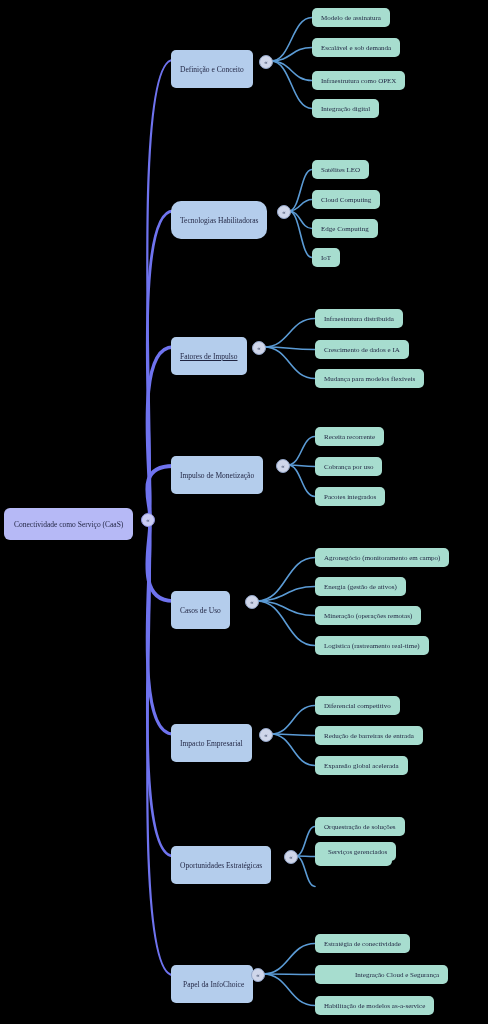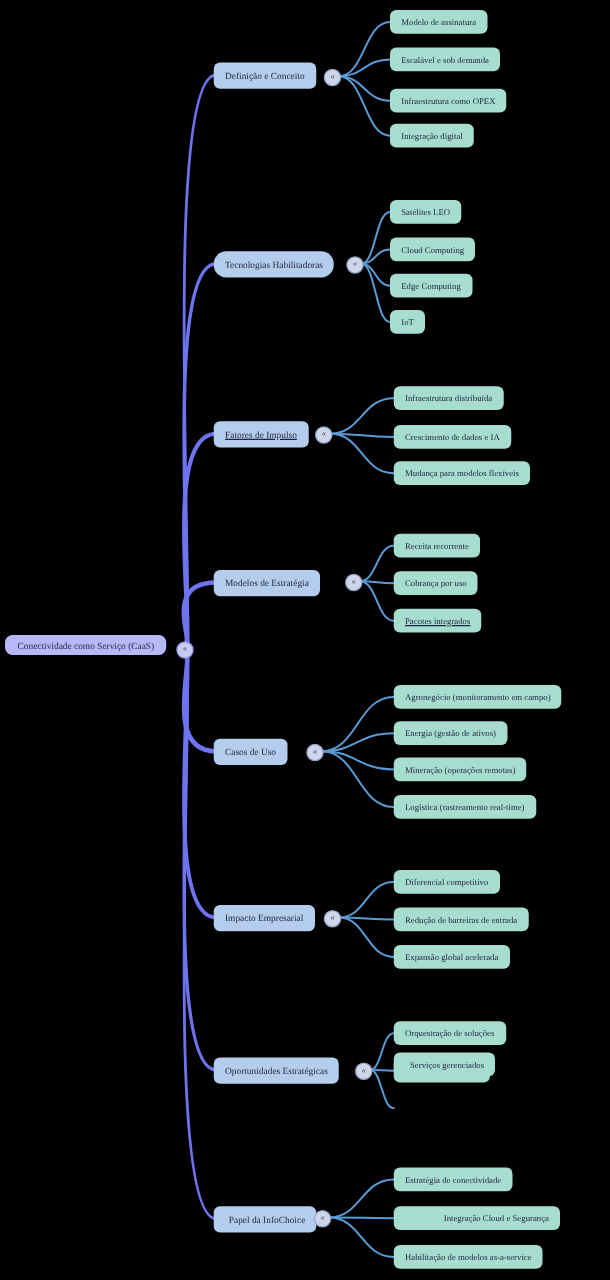--- a/index.html
+++ b/index.html
@@ -4,22 +4,22 @@
 <title>Mind Map</title>
 <style>
   html,body{margin:0;padding:0;background:#000;}
   body{width:488px;height:1024px;overflow:hidden;
        font-family:"Liberation Serif","DejaVu Serif",serif;}
   #stage{position:relative;width:488px;height:1024px;background:#000;}
   svg.edges{position:absolute;left:0;top:0;width:488px;height:1024px;}
   .node{position:absolute;box-sizing:border-box;display:flex;align-items:center;
         border-radius:5px;white-space:nowrap;color:#1f2340;
         font-family:"Liberation Serif","DejaVu Serif",serif;}
-  .node-root{background:#b6b9f6;font-size:7.5px;padding:0 10px;height:16px;border-radius:6px;}
-  .node-branch{background:#b4cdec;font-size:7.5px;padding:0 9px;height:21px;}
+  .node-root{background:#b6b9f6;font-size:7.5px;padding:0 10px;height:32px;border-radius:6px;}
+  .node-branch{background:#b4cdec;font-size:7.5px;padding:0 9px;height:38px;}
   .node-leaf{background:#a7ddcf;font-size:7px;padding:0 9px;height:19px;}
   .toggle{position:absolute;width:12px;height:12px;border-radius:50%;
           background:#cfd6ea;border:1px solid #93a6c9;
           display:flex;align-items:center;justify-content:center;
           font-size:6px;color:#3d4a66;line-height:1;
           font-family:"Liberation Sans",sans-serif;}
   .toggle-root{background:#c9cbf2;border-color:#8f93de;}
 </style>
 </head>
 <body>
@@ -75,25 +75,25 @@
       <div class="toggle" style="left: 277px; top: 205px;">«</div>
       <div class="node node-leaf" style="left: 312px; top: 160px;">Satélites LEO</div>
       <div class="node node-leaf" style="left: 312px; top: 190px;">Cloud Computing</div>
       <div class="node node-leaf" style="left: 312px; top: 219px;">Edge Computing</div>
       <div class="node node-leaf" style="left: 312px; top: 248px;">IoT</div>
       <div class="node node-branch" style="left: 171px; top: 337px; text-decoration: underline;">Fatores de Impulso</div>
       <div class="toggle" style="left: 252px; top: 341px;">«</div>
       <div class="node node-leaf" style="left: 315px; top: 309px;">Infraestrutura distribuída</div>
       <div class="node node-leaf" style="left: 315px; top: 340px;">Crescimento de dados e IA</div>
       <div class="node node-leaf" style="left: 315px; top: 369px;">Mudança para modelos flexíveis</div>
-      <div class="node node-branch" style="left: 171px; top: 456px;">Modelos de Estratégia</div>
+      <div class="node node-branch" style="left: 171px; top: 456px;">Impulso de Monetização</div>
       <div class="toggle" style="left: 276px; top: 459px;">«</div>
       <div class="node node-leaf" style="left: 315px; top: 427px;">Receita recorrente</div>
       <div class="node node-leaf" style="left: 315px; top: 457px;">Cobrança por uso</div>
-      <div class="node node-leaf" style="left: 315px; top: 487px; text-decoration: underline;">Pacotes integrados</div>
+      <div class="node node-leaf" style="left: 315px; top: 487px;">Pacotes integrados</div>
       <div class="node node-branch" style="left: 171px; top: 591px;">Casos de Uso</div>
       <div class="toggle" style="left: 245px; top: 595px;">«</div>
       <div class="node node-leaf" style="left: 315px; top: 548px;">Agronegócio (monitoramento em campo)</div>
       <div class="node node-leaf" style="left: 315px; top: 577px;">Energia (gestão de ativos)</div>
       <div class="node node-leaf" style="left: 315px; top: 606px;">Mineração (operações remotas)</div>
       <div class="node node-leaf" style="left: 315px; top: 636px;">Logística (rastreamento real-time)</div>
       <div class="node node-branch" style="left: 171px; top: 724px;">Impacto Empresarial</div>
       <div class="toggle" style="left: 259px; top: 728px;">«</div>
       <div class="node node-leaf" style="left: 315px; top: 696px;">Diferencial competitivo</div>
       <div class="node node-leaf" style="left: 315px; top: 726px;">Redução de barreiras de entrada</div>

